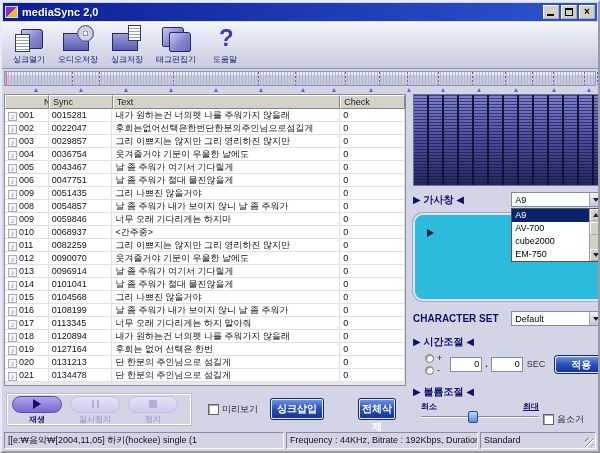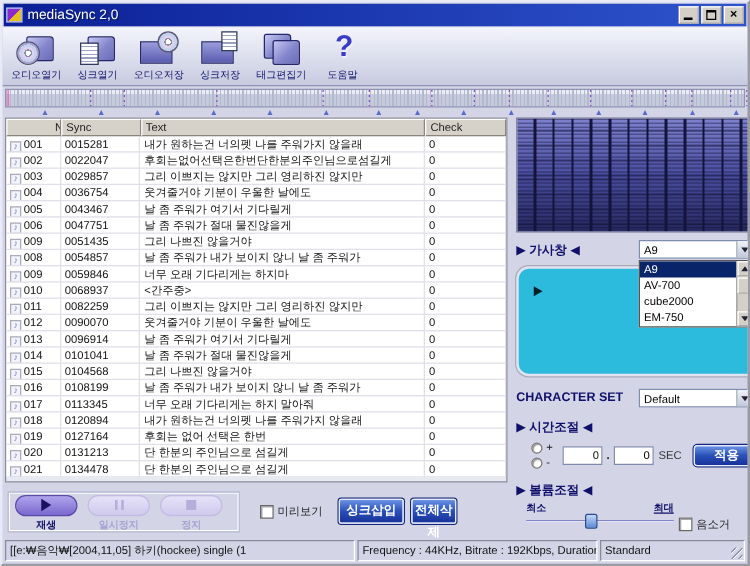--- a/index.html
+++ b/index.html
@@ -6,21 +6,21 @@
   html,body { width:600px; height:453px; }
   body { font-family:"Liberation Sans","DejaVu Sans",sans-serif; background:#555; }
   .window { width:600px; height:453px; background:var(--panel_bg,#d3d5e7); border:2px outset #e8eaf6;
             display:flex; flex-direction:column; overflow:hidden; }
 
   
   .titlebar { height:18px; margin:1px; background:linear-gradient(90deg,var(--titlebar_a,#0b1f96),var(--titlebar_b,#2e54cc));
               display:flex; align-items:center; padding:0 2px; flex:0 0 auto; }
   .title-icon { width:13px; height:12px; border:1px solid #cfd4ff;
                 background:linear-gradient(135deg,#8a2ad0 50%,#e8c020 50%); }
-  .title-text { color:#fff; font-weight:normal; font-size:11px; margin-left:4px; flex:1;
+  .title-text { color:#fff; font-weight:bold; font-size:11px; margin-left:4px; flex:1;
                 text-shadow:1px 1px 0 rgba(0,0,0,.4); white-space:nowrap; }
   .win-btn { width:16px; height:14px; background:#d4d0c8; border:1px outset #fff; margin-left:2px;
              position:relative; cursor:default; }
   .glyph-min { position:absolute; left:3px; bottom:2px; width:7px; height:2px; background:#000; }
   .glyph-max { position:absolute; left:3px; top:2px; width:8px; height:8px; border:1px solid #000; border-top:2px solid #000; }
   .glyph-close { position:absolute; left:0; top:0; width:14px; height:12px; text-align:center;
                  font-size:10px; font-weight:bold; line-height:12px; color:#000; }
 
   
   .toolbar { height:47px; flex:0 0 auto; background:linear-gradient(#f2f3fb,#c7cbdf);
@@ -103,21 +103,21 @@
 
   .checkline { display:flex; align-items:center; font-size:9px; color:#222; white-space:nowrap; }
   .checkbox { width:11px; height:11px; background:#fff; border:1px solid #666;
               box-shadow:inset 1px 1px 0 #a8a8a8; margin-right:3px; flex:0 0 auto; }
   .preview { margin-left:16px; }
 
   .blue-btn { height:20px; border-radius:2px; border:1px solid #e6ecfc; box-shadow:0 0 0 1px #14267a;
               background:linear-gradient(var(--button_blue_a,#6a92e4) 0%,#2a50b8 50%,var(--button_blue_b,#16329a) 100%);
               color:#fff; font-weight:bold; font-size:10px; text-align:center; line-height:18px; cursor:default; }
   .sync-insert { width:52px; margin-left:13px; }
-  .delete-all  { width:36px; margin-left:6px; }
+  .delete-all  { width:36px; margin-left:36px; }
 
   
   .side { flex:1; position:relative; font-size:9px; padding:0 2px; }
   .spectrum { height:92px; border:1px solid #707090;
     background-image:repeating-linear-gradient(90deg,transparent 0 13px,#12143c 13px 15px),
                      repeating-linear-gradient(rgba(14,16,50,.55) 0 1px,transparent 1px 3px),
                      linear-gradient(var(--spectrum_top,#7d80cc) 0%,#4a4d9e 50%,var(--spectrum_bottom,#26285f) 100%);
   }
   .side-label { color:var(--navy_text,#10106a); font-weight:bold; font-size:10px; white-space:nowrap; }
   .combo-row { display:flex; align-items:center; margin-top:6px; }
@@ -190,24 +190,20 @@
       </div>
     <div class="win-btn">
         <span class="glyph-max"></span>
       </div>
     <div class="win-btn">
         <span class="glyph-close">×</span>
       </div>
   </div>
 
   <div class="toolbar">
-    <div class="tool">
-      <div class="tool-icon audio-open-icon"></div>
-      <div class="tool-label">오디오열기</div>
-    </div>
 
     <div class="tool">
       <div class="tool-icon sync-open-icon"></div>
       <div class="tool-label">싱크열기</div>
     </div>
 
     <div class="tool">
       <div class="tool-icon audio-save-icon"></div>
       <div class="tool-label">오디오저장</div>
     </div>

